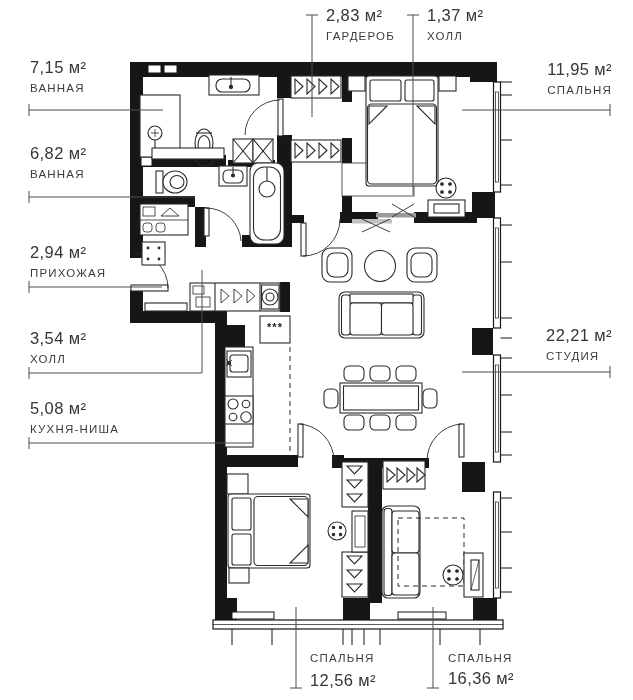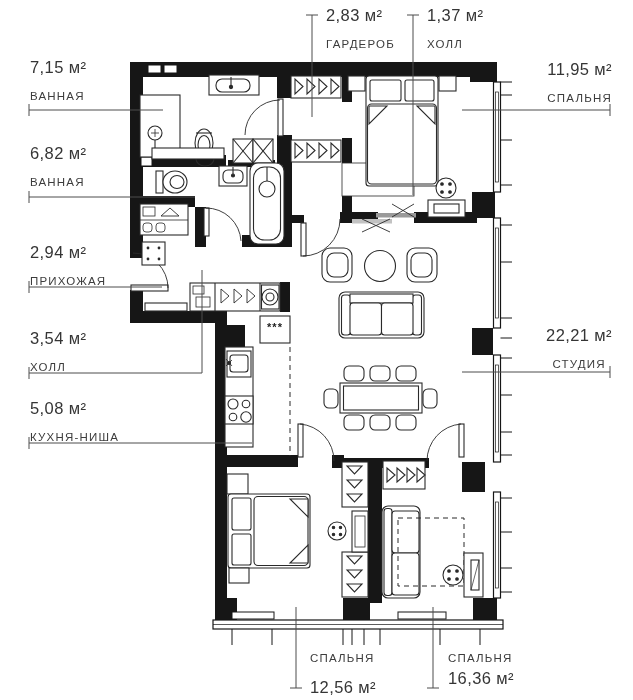--- a/index.html
+++ b/index.html
@@ -1,22 +1,22 @@
 <!DOCTYPE html>
 <html><head>
 <meta charset="utf-8">
 <style>
   html,body{margin:0;padding:0;background:#ffffff;}
   .stage{position:relative;width:633px;height:700px;background:#fff;overflow:hidden;
          font-family:"Liberation Sans","DejaVu Sans",sans-serif;}
   .plan-svg{position:absolute;left:0;top:0;}
   .area-label{position:absolute;color:#3c3c3c;line-height:1.2;white-space:nowrap;}
   .area-label .val{display:block;font-size:16.5px;font-weight:500;letter-spacing:.4px;color:#353535;}
-  .area-label .nm{display:block;font-size:11.5px;letter-spacing:1.2px;margin-top:12px;color:#3c3c3c;}
-  .right-align{text-align:center;}
+  .area-label .nm{display:block;font-size:11.5px;letter-spacing:1.2px;margin-top:4px;color:#3c3c3c;}
+  .right-align{text-align:left;}
   .fridge-label{position:absolute;left:259px;top:321px;width:32px;text-align:center;
                 font-size:11px;letter-spacing:1px;color:#222;font-weight:bold;}
 </style>
 </head>
 <body>
 
 <div class="stage">
 
   <svg class="plan-svg" width="633" height="700" viewBox="0 0 633 700">
 
@@ -431,21 +431,21 @@
     <span class="val">11,95 м²</span>
     <span class="nm">СПАЛЬНЯ</span>
   </div>
   <div class="area-label right-align" style="right:21px;top:326px">
     <span class="val">22,21 м²</span>
     <span class="nm">СТУДИЯ</span>
   </div>
 
   <div class="area-label" style="left:310px;top:652px">
     <span class="nm" style="margin-top:0">СПАЛЬНЯ</span>
-    <span class="val" style="margin-top:12px">12,56 м²</span>
+    <span class="val" style="margin-top:5px">12,56 м²</span>
   </div>
   <div class="area-label" style="left:448px;top:652px">
     <span class="nm" style="margin-top:0">СПАЛЬНЯ</span>
     <span class="val" style="margin-top:3px">16,36 м²</span>
   </div>
 
   <div class="fridge-label">***</div>
 </div>
 
 </body></html>

